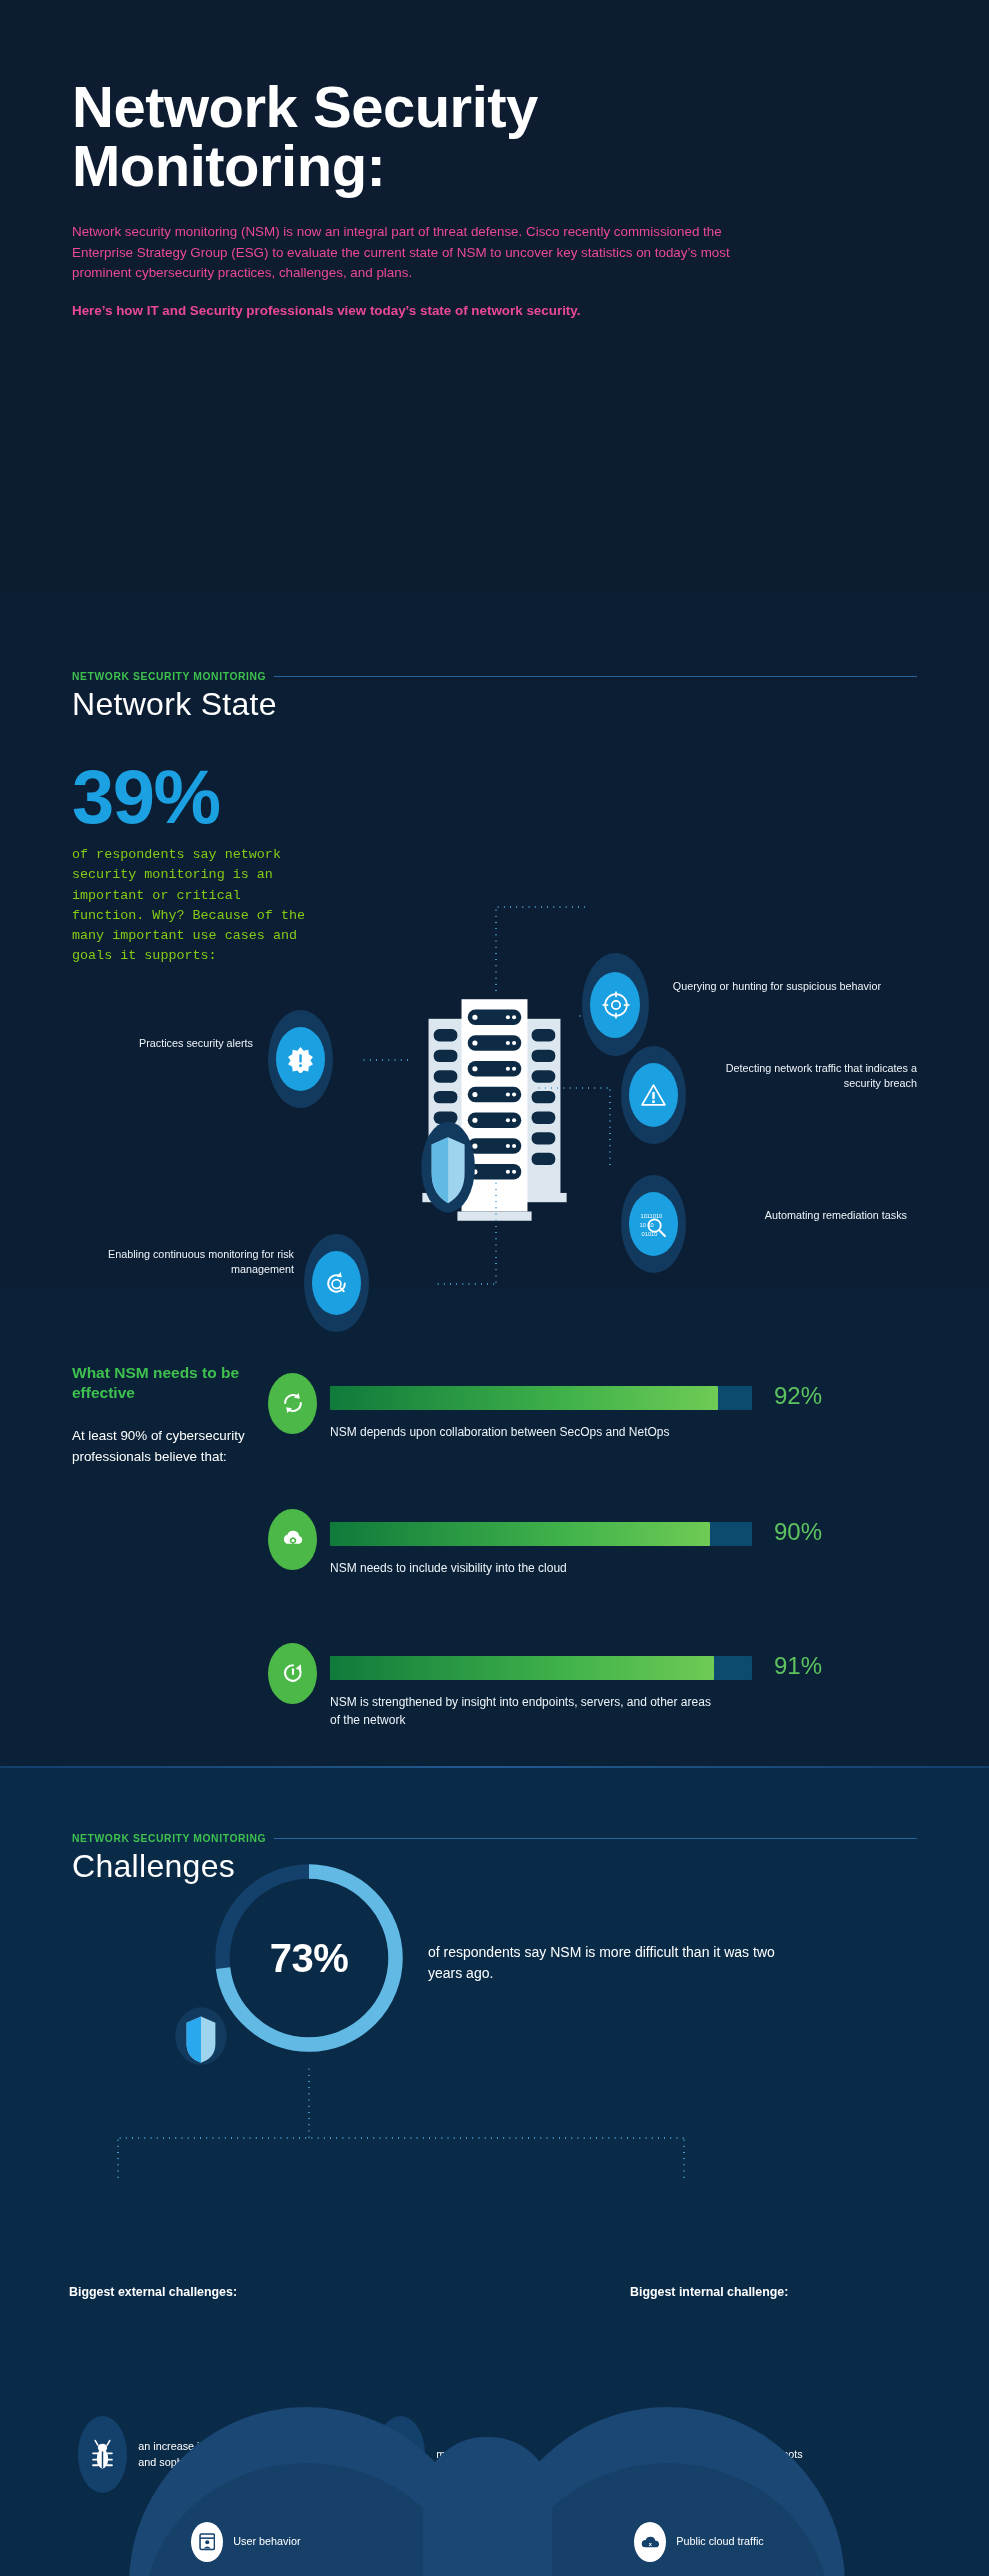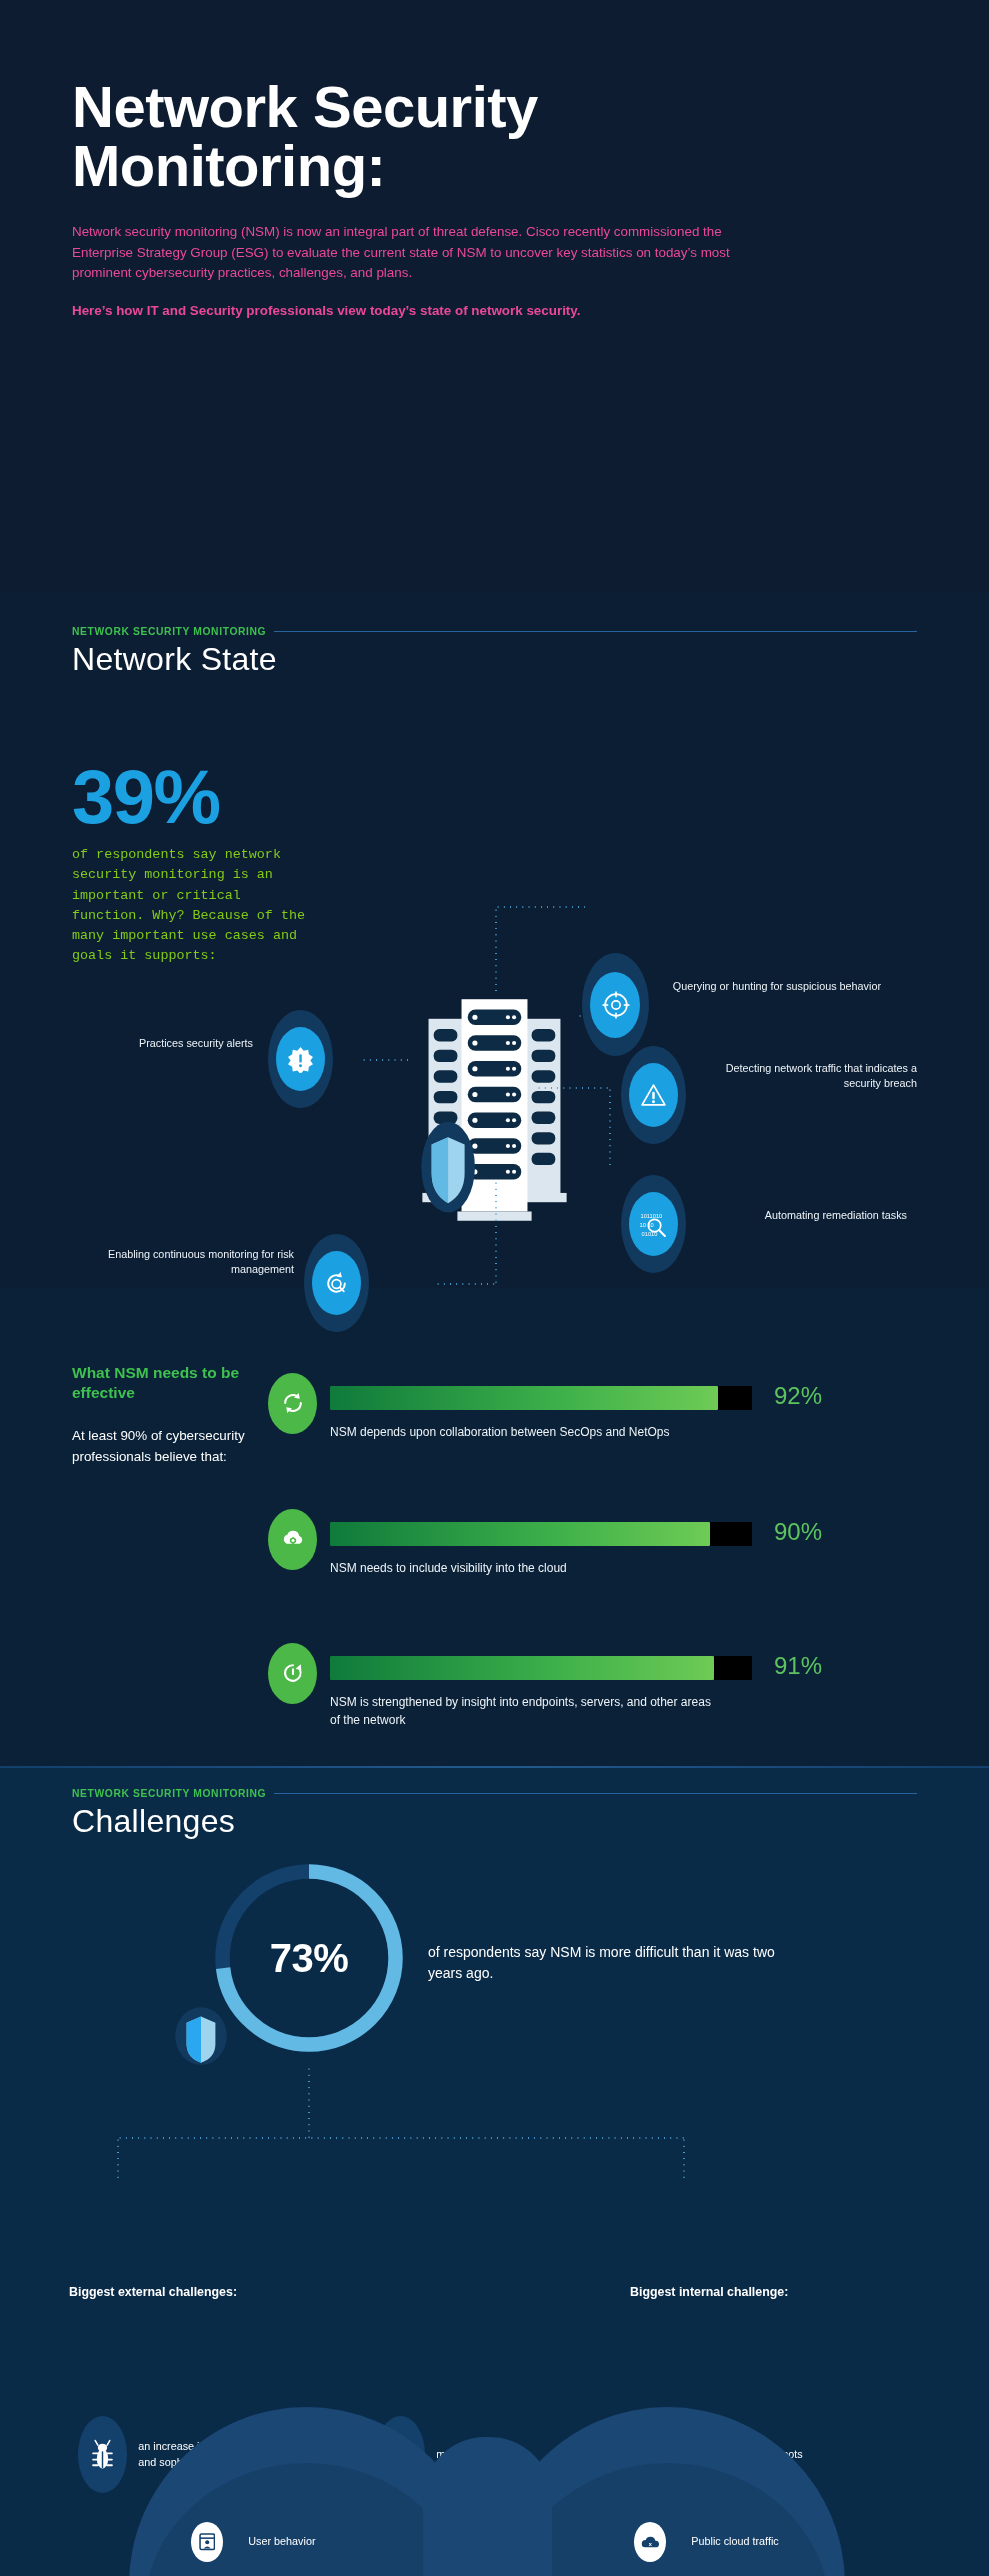--- a/index.html
+++ b/index.html
@@ -20,21 +20,21 @@
 
   .divider { position:absolute; left:0; width:989px; height:1.5px;
              background:linear-gradient(90deg,#17477a,#2a6aa8,#17477a); opacity:.75; }
 
   
   .wrap { position:absolute; left:72px; width:845px; }
   .eyebrow {
     font-size:10.3px; font-weight:700; letter-spacing:.06em;
     color:#3fc14f; text-transform:uppercase; white-space:nowrap;
   }
-  .eyebrow-row { display:flex; align-items:center; gap:8.2px; }
+  .eyebrow-row { display:flex; align-items:center; gap:8.2px;margin-top:45px; }
   .eyebrow-rule { flex:1; height:1px; background:#2a6aa8; opacity:.9; }
   .sec-title { font-size:32px; font-weight:300; color:#ffffff; margin-top:4.1px;
                letter-spacing:0.3px; }
 
   h1.title { font-size:58px; line-height:1.02; font-weight:700; letter-spacing:-0.5px; }
   h2.subtitle { font-size:25px; font-weight:400; color:#5cb3e4; margin-top:18.5px; letter-spacing:0.2px; }
   p.lede { font-size:13.4px; line-height:1.52; margin-top:27px; color:#ec4899; max-width:675px; }
   p.lede + p.lede { margin-top:17.5px;font-weight:bold; }
 
   
@@ -56,21 +56,21 @@
     background-size:6.2px 1.5px; background-repeat:repeat-x; }
   .dot-v { position:absolute; width:1.5px;
     background-image:radial-gradient(circle, #4b9fd0 0.7px, transparent 0.8px);
     background-size:1.5px 6.2px; background-repeat:repeat-y; }
 
   
   .bar-row { position:absolute; left:330px; width:608px; }
   .bar-ico { position:absolute; left:-62px; top:-13.4px; width:49px; height:61px;
              border-radius:50%; background:#4cb847; display:flex;
              align-items:center; justify-content:center; }
-  .track { position:relative; height:24px; width:422px; background:#000000; border-radius:1px; }
+  .track { position:relative; height:24px; width:422px; background:#0c4a6e; border-radius:1px; }
   .fill  { position:absolute; left:0; top:0; height:24px; border-radius:1px;
            background:linear-gradient(90deg,#0f7a3b 0%,#3fb14a 60%,#6ecb55 100%); }
   .pct { position:absolute; left:444px; top:-4.1px; font-size:24px; font-weight:400; color:#5dc35f; }
   .bar-cap { margin-top:14.4px; font-size:12px; line-height:1.45; color:#eef4f9; width:392px; }
 
   
   .donut-wrap { position:absolute; left:206px; top:1855px; width:206px; height:206px; }
   .donut-num { position:absolute; inset:0; display:flex; align-items:center; justify-content:center;
                font-size:40px; font-weight:700; letter-spacing:-0.5px; }
   .donut-cap { position:absolute; left:428px; top:1942px; width:371px;
@@ -80,21 +80,21 @@
   .chip { position:absolute; display:flex; align-items:center; }
   .chip .ell { width:49px; height:77px; border-radius:50%; background:#14416c;
                display:flex; align-items:center; justify-content:center; flex:0 0 auto; }
   .chip .lbl { margin-left:11.3px; font-size:10.8px; line-height:1.42; }
   .chip-head { position:absolute; font-size:12.4px; font-weight:700; }
 
   
   .bino { position:absolute; left:62px; top:2391px; width:866px; height:371px; }
   .lens-outer { position:absolute; border-radius:50%; background:#1b4775; }
   .lens-inner { position:absolute; border-radius:50%; background:#174069; }
-  .vrow { position:absolute; display:flex; align-items:center;gap:15px; }
+  .vrow { position:absolute; display:flex; align-items:center; }
   .vrow .vico { width:32px; height:40px; border-radius:50%; background:#ffffff;
                 display:flex; align-items:center; justify-content:center; flex:0 0 auto; }
   .vrow .vlbl { margin-left:10.3px; font-size:10.8px; line-height:1.42; }
 </style>
 </head>
 <body>
 
 <div class="page">
 
   <div class="band band-hero"></div>

